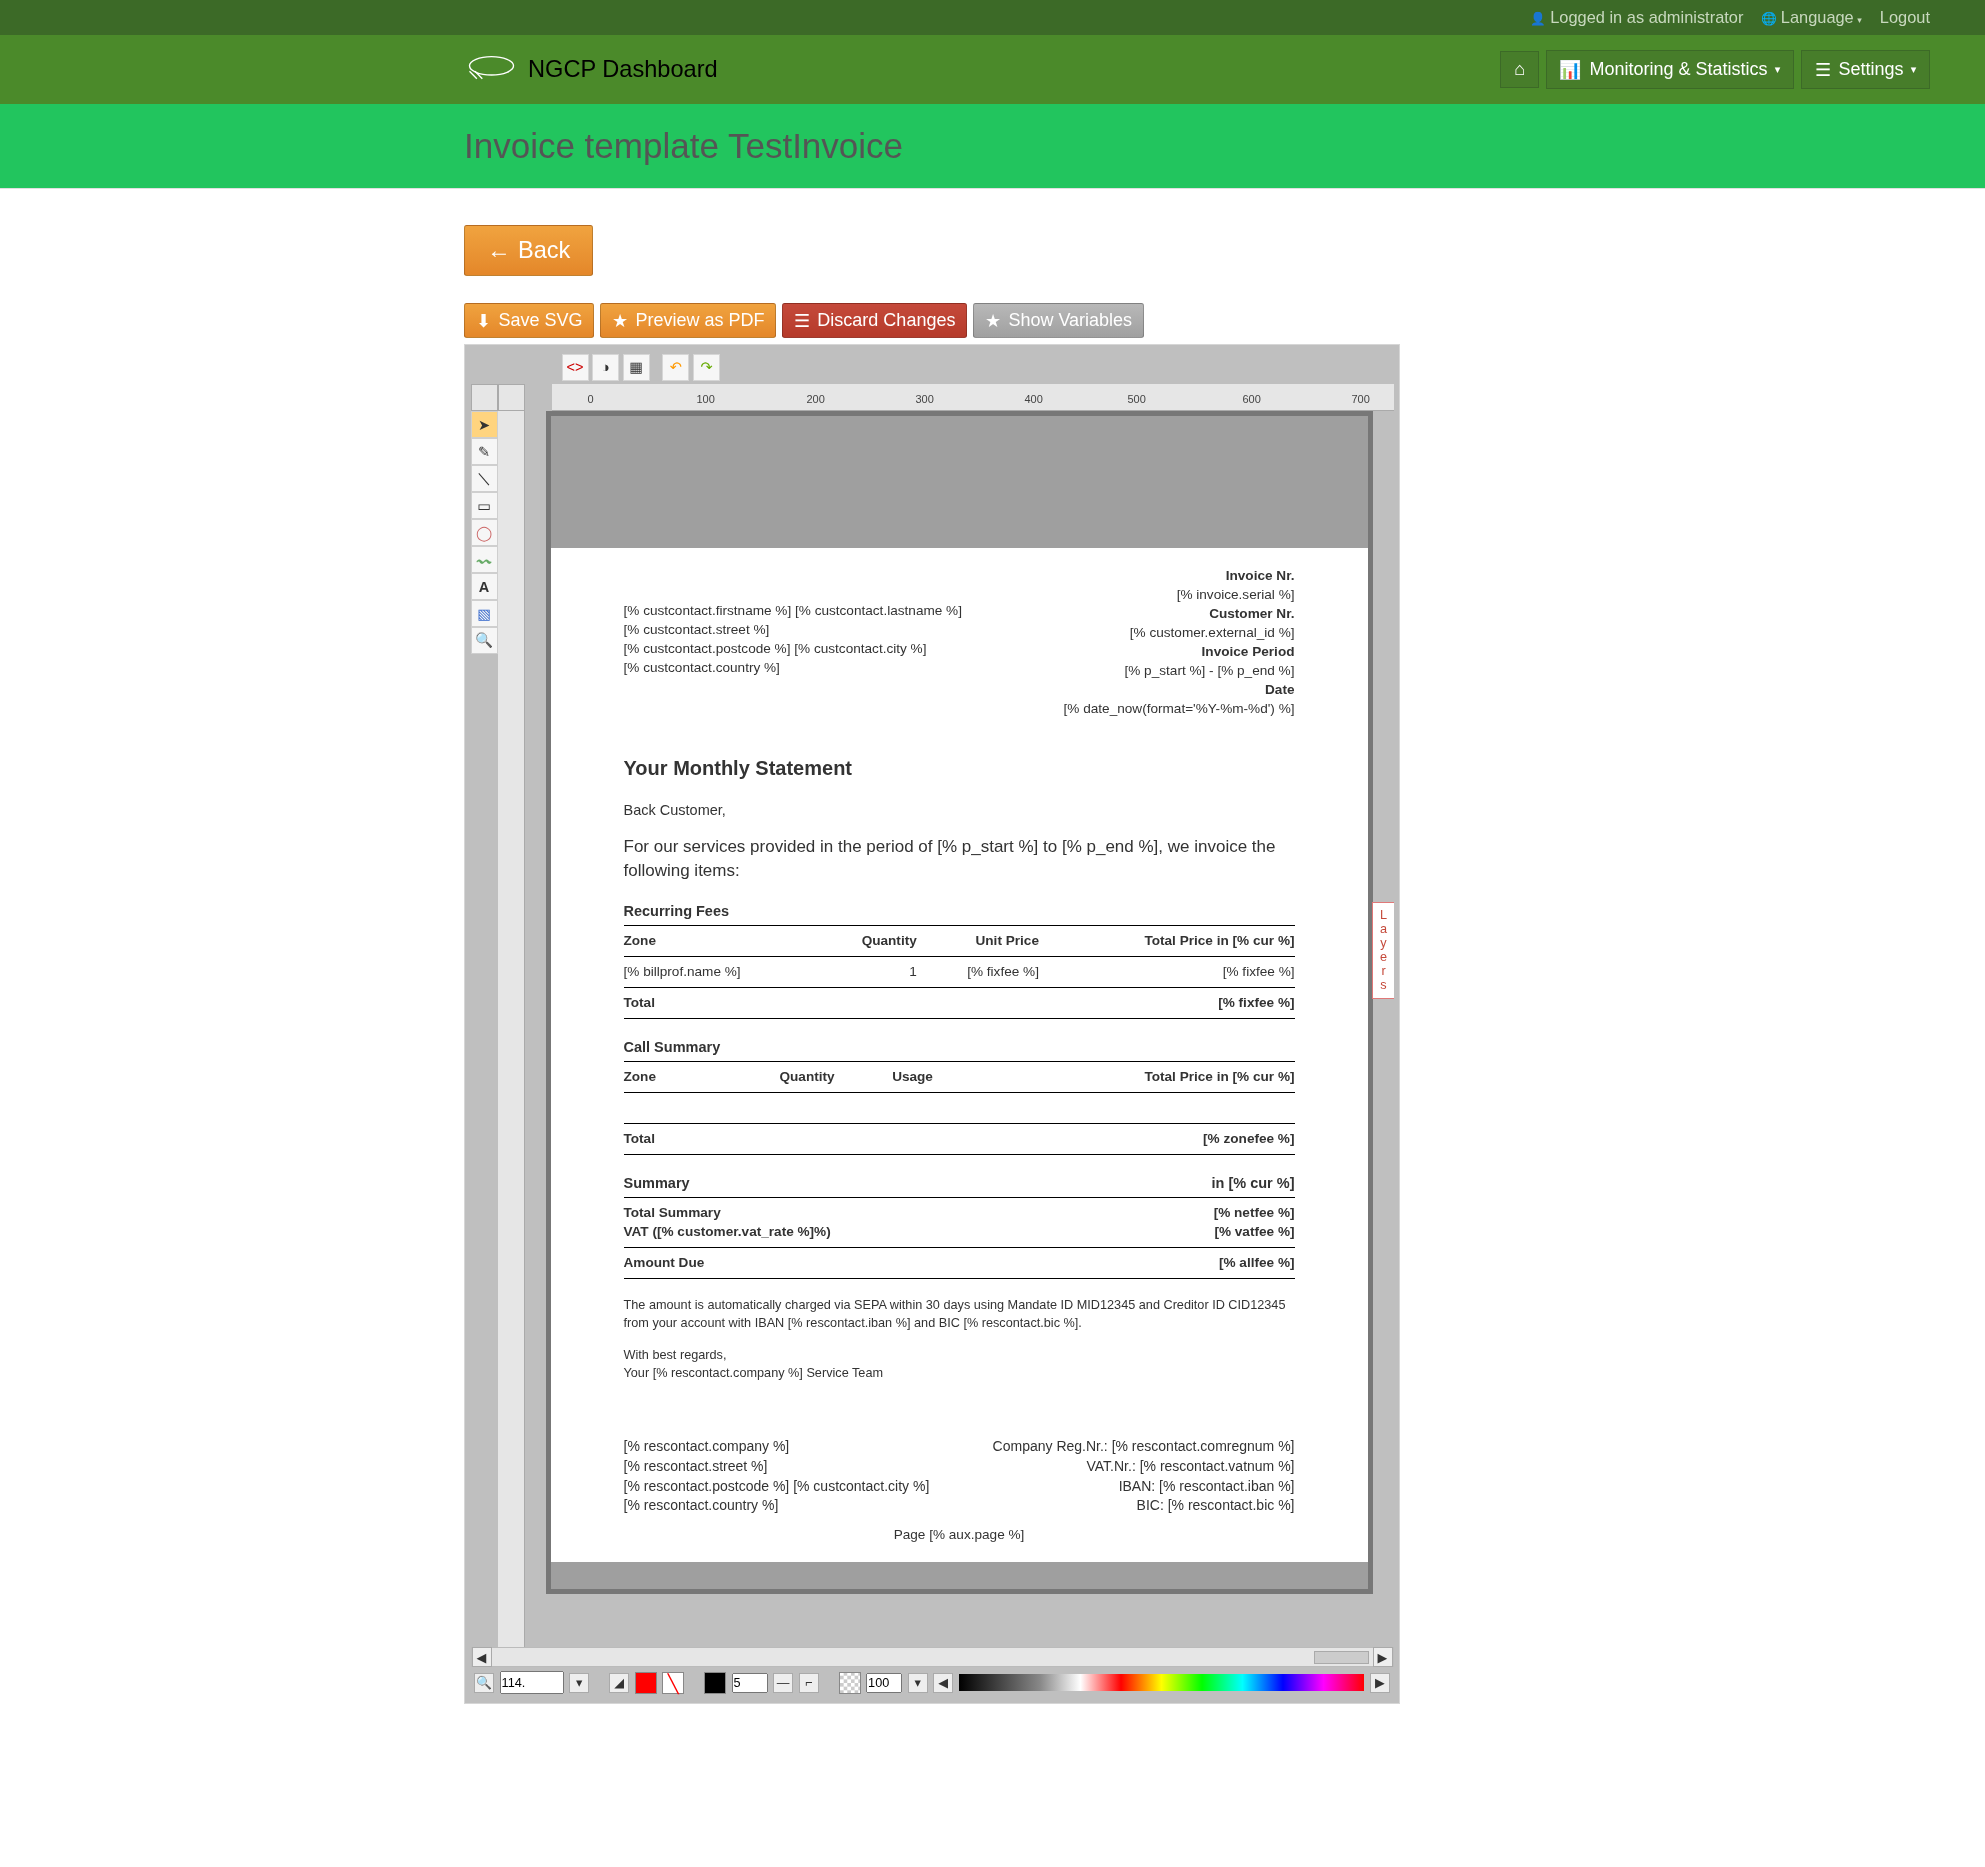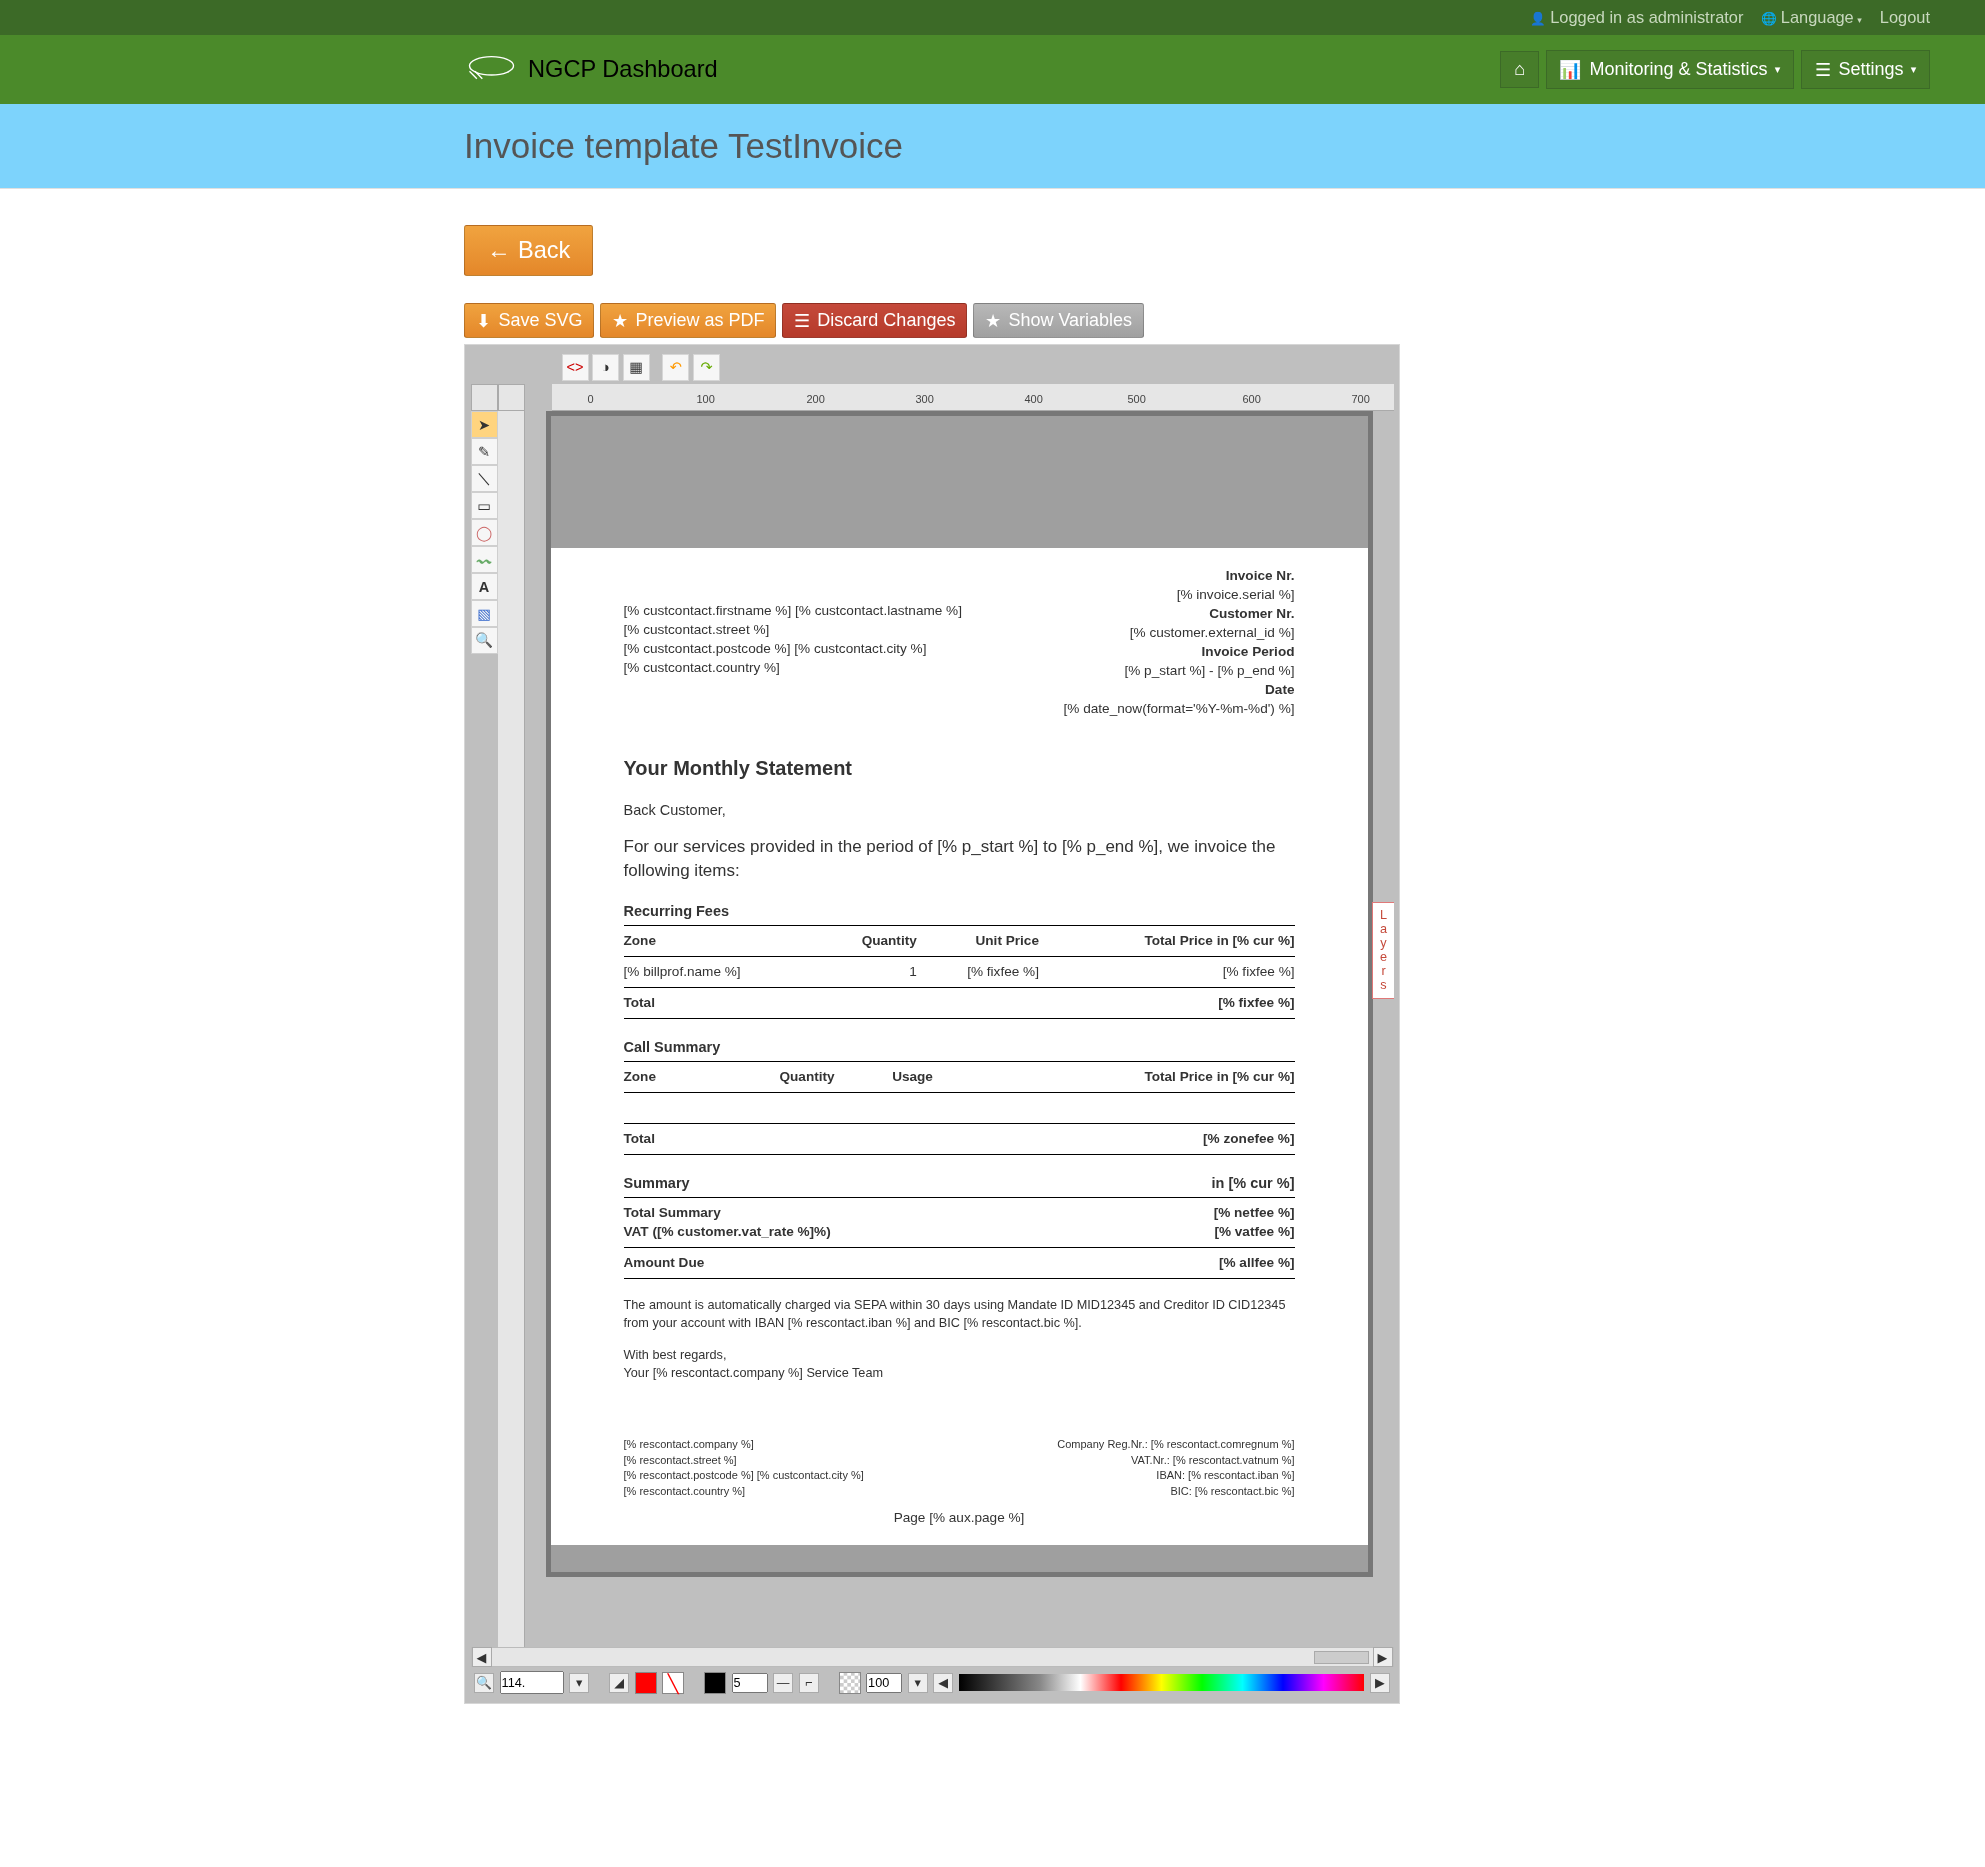--- a/index.html
+++ b/index.html
@@ -10,21 +10,21 @@
 .topbar .user-icon, .topbar .globe-icon { font-size: 12.7px; margin-right: 3.6px; }
 .topbar .caret { font-size: 9px; margin-left: 3.6px; }
 
 .navbar { background: #4b8a2a; height: 69px; display: flex; align-items: center; padding: 0 55px 0 464px; }
 .navbar .brand { display: flex; align-items: center; gap: 9px; color: #000000; font-size: 23.6px; }
 .navbar .brand svg { width: 55px; height: 33px; }
 .navbar .spacer { flex: 1; }
 .nav-btn { background: #477d2a; border: 0.9px solid #3c6a27; color: #fff; padding: 7.3px 12.7px; margin-left: 7.3px; font-size: 18px; cursor: pointer; display: inline-flex; align-items: center; gap: 7.3px; }
 .nav-btn .caret { font-size: 11px; }
 
-.subheader { background: #7dd3fc; border-bottom: 0.9px solid #e0e0e0; padding: 22px 55px 22px 464px; }
+.subheader { background: #22c55e; border-bottom: 0.9px solid #e0e0e0; padding: 22px 55px 22px 464px; }
 .subheader h1 { font-size: 35px; font-weight: 400; color: #555; }
 
 .page { padding: 36px 55px 55px 464px; max-width: 1909px; }
 .btn { display: inline-flex; align-items: center; gap: 7.3px; padding: 9px 16.4px; border: 0.9px solid rgba(0,0,0,.2); color: #fff; font-size: 20px; cursor: pointer; text-decoration: none; border-radius: 2.7px; }
 .btn-orange { background: linear-gradient(#f0a33f,#e4872a); }
 .btn-red { background: linear-gradient(#c54a3b,#b53a2a); }
 .btn-grey { background: linear-gradient(#b8b8b8,#a0a0a0); }
 .btn-back { background: linear-gradient(#f0a33f,#e4872a); font-size: 23.6px; padding: 11px 22px; margin-bottom: 27px; }
 .btn-row { display: flex; gap: 5.5px; margin-bottom: 5.5px; }
 .btn-row .btn { font-size: 18px; padding: 5.5px 11px; }
@@ -53,21 +53,21 @@
 
 .stmt-title { font-weight: bold; font-size: 20px; margin: 36px 0 18px; }
 .sec-head { font-weight: bold; font-size: 14.5px; margin: 18px 0 3.6px; }
 .tbl { width: 100%; border-collapse: collapse; font-size: 13.6px; }
 .tbl th, .tbl td { text-align: left; padding: 5.5px 0; }
 .tbl th { border-top: 0.9px solid #000; border-bottom: 0.9px solid #000; font-weight: bold; }
 .tbl .r { text-align: right; }
 .tbl .tot td { border-top: 0.9px solid #000; border-bottom: 0.9px solid #000; font-weight: bold; }
 .summaryrow td { border-bottom: 0.9px solid #000; }
 
-.footer-block { display: flex; justify-content: space-between; font-size: 11px; margin-top: 55px; }
+.footer-block { display: flex; justify-content: space-between; font-size: 14px; margin-top: 55px; }
 .footer-block .c2 { text-align: right; }
 .page-num { text-align: center; font-size: 13.6px; margin-top: 9px; }
 
 .layers-tab { position: absolute; right: -1.8px; top: 491px; width: 23.6px; background: #fff; border: 0.9px solid #e07878; color: #c54a3b; font-size: 12.7px; text-align: center; padding: 5.5px 1.8px; line-height: 1.1; cursor: pointer; z-index: 5; }
 
 .editor-footer { display: flex; align-items: center; gap: 5.5px; padding: 3.6px; background: #bfbfbf; }
 .zoom-box { width: 64px; height: 23.6px; font-size: 12.7px; }
 .color-sw { width: 22px; height: 22px; border: 0.9px solid #888; }
 .spectrum { flex: 1; height: 16.4px; background: linear-gradient(90deg,#000,#444,#888,#fff,#f00,#ff0,#0f0,#0ff,#00f,#f0f,#f00); }
 .arrow-btn { width: 20px; height: 20px; background: #eee; border: 0.9px solid #aaa; font-size: 12.7px; display: inline-flex; align-items: center; justify-content: center; cursor: pointer; }

